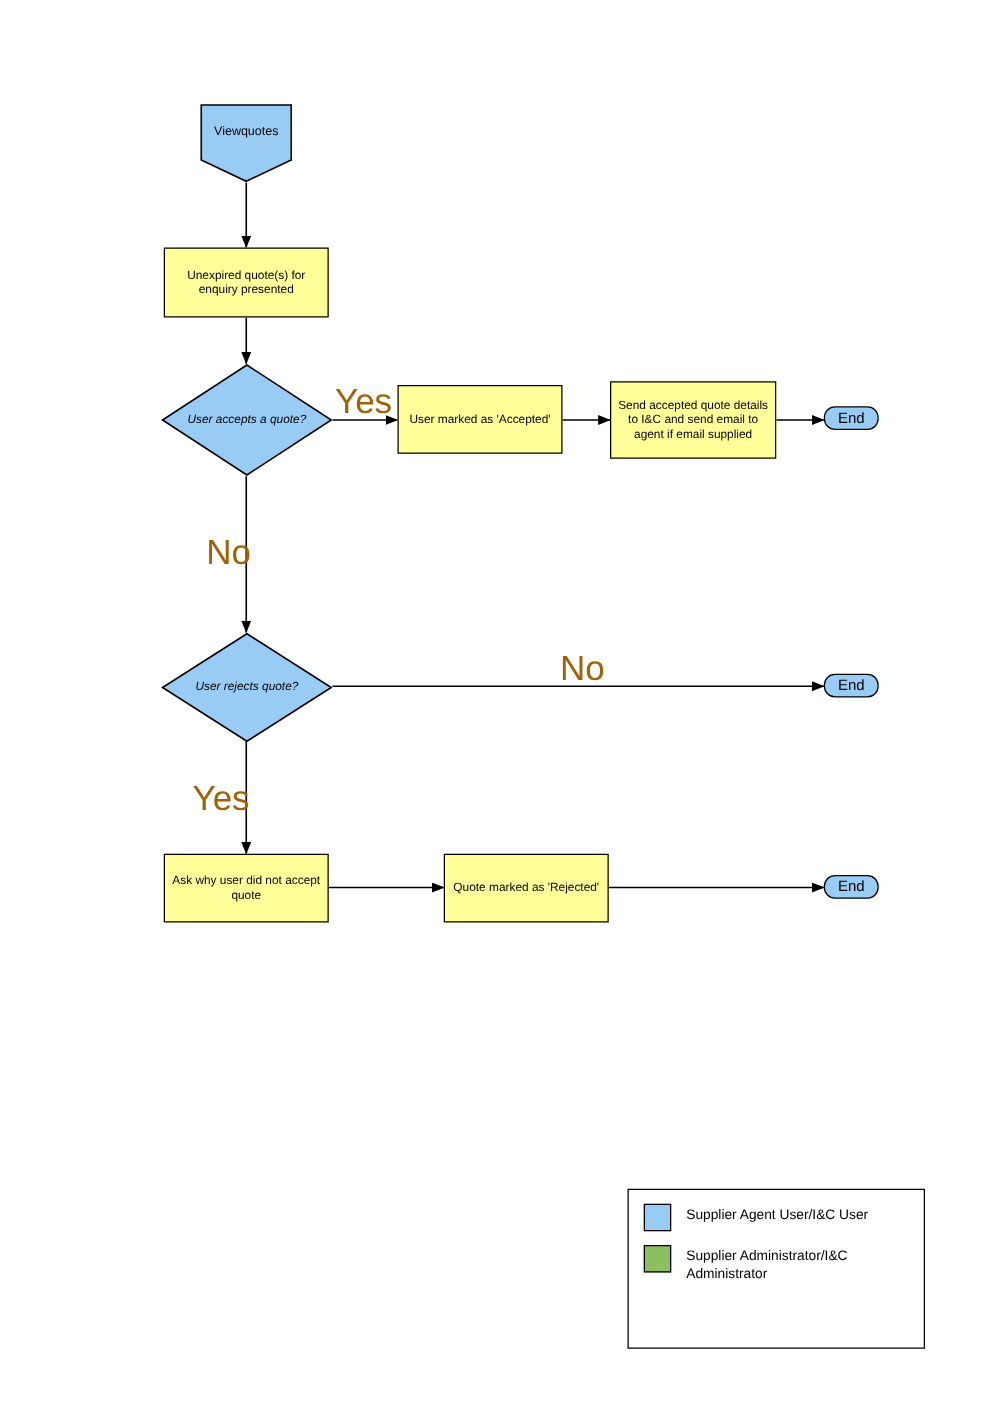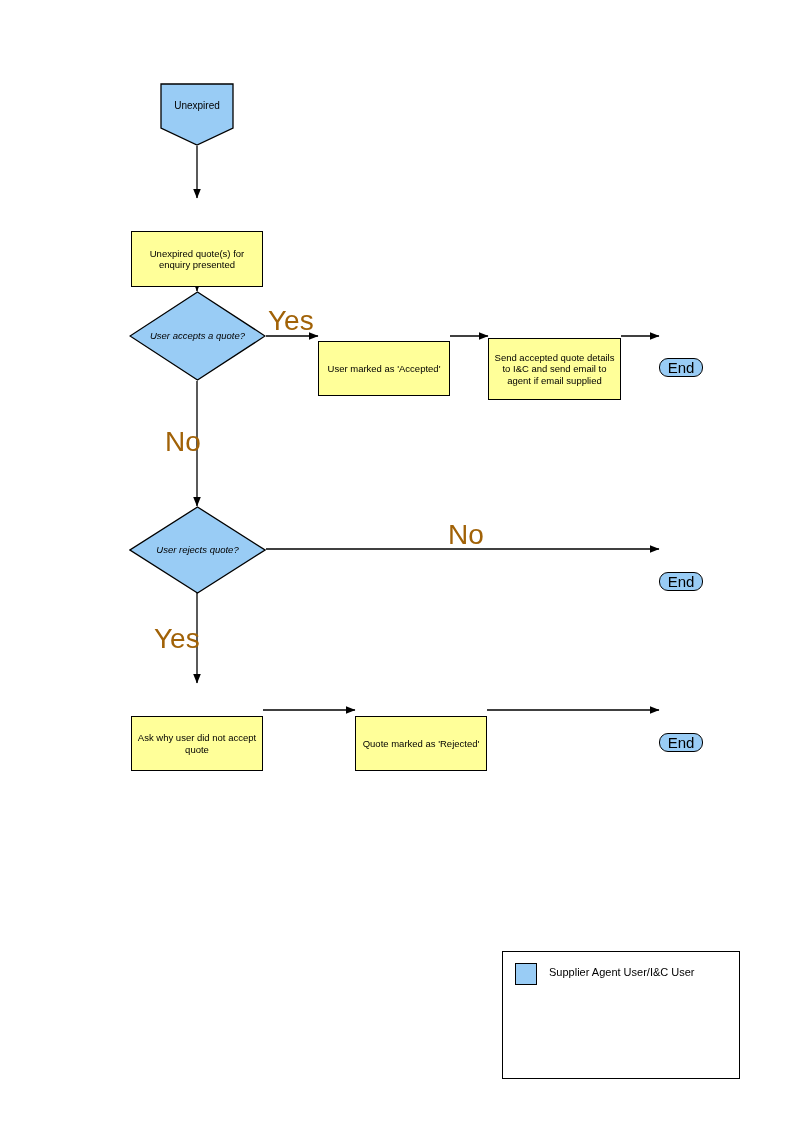--- a/index.html
+++ b/index.html
@@ -23,21 +23,20 @@
   }
   .node {
     position: absolute;
     box-sizing: border-box;
     display: flex;
     align-items: center;
     justify-content: center;
     text-align: center;
     color: #000000;
     line-height: 1.18;
-    margin-top: 33px;
   }
 
   
   .start-shape {
     position: absolute;
     left: 160px;
     top: 83px;
     width: 74px;
     height: 63px;
   }
@@ -82,21 +81,21 @@
     font-size: 9.5px;
     color: #000;
     line-height: 1.2;
   }
 
   
   .terminator {
     background: #99ccf5;
     border: 1px solid #000000;
     border-radius: 9px;
-    font-size: 15px;
+    font-size: 12px;
   }
 
   
   .branch-label {
     position: absolute;
     font-size: 28px;
     color: #a16207;
     line-height: 1;
     white-space: nowrap;
   }
@@ -163,21 +162,21 @@
   <line x1="263" y1="710" x2="355" y2="710" stroke="#000" stroke-width="1.3" marker-end="url(#arrow)"></line>
 
   <line x1="487" y1="710" x2="659" y2="710" stroke="#000" stroke-width="1.3" marker-end="url(#arrow)"></line>
 </svg>
 
 <div class="start-shape">
   <svg width="74" height="63" viewBox="0 0 74 63" xmlns="http://www.w3.org/2000/svg">
     <polygon points="1,1 73,1 73,45 37,62 1,45" fill="#99ccf5" stroke="#000000" stroke-width="1.3"></polygon>
   </svg>
 </div>
-<div class="start-label">Unexpired</div>
+<div class="start-label">Viewquotes</div>
 
 <div class="node process" style="left:131px; top:198px; width:132px; height:56px;">
   <span>Unexpired quote(s) for enquiry presented</span>
 </div>
 
 <div class="decision-wrap" style="left:129px; top:291px; width:137px; height:90px;">
   <svg width="137" height="90" viewBox="0 0 137 90" xmlns="http://www.w3.org/2000/svg">
     <polygon points="68.5,1 136,45 68.5,89 1,45" fill="#99ccf5" stroke="#000000" stroke-width="1.3"></polygon>
   </svg>
   <div class="decision-label">User accepts a quote?</div>
@@ -224,13 +223,17 @@
 
 <div class="branch-label" style="left:448px; top:521px;">No</div>
 
 <div class="branch-label" style="left:154px; top:625px;">Yes</div>
 
 <div id="legend">
   <div class="legend-row">
     <span class="legend-swatch" style="background:#99ccf5;"></span>
     <span class="legend-text">Supplier Agent User/I&amp;C User</span>
   </div>
+  <div class="legend-row">
+    <span class="legend-swatch" style="background:#8cbf60;"></span>
+    <span class="legend-text">Supplier Administrator/I&amp;C Administrator</span>
+  </div>
 </div>
 
 </body></html>

